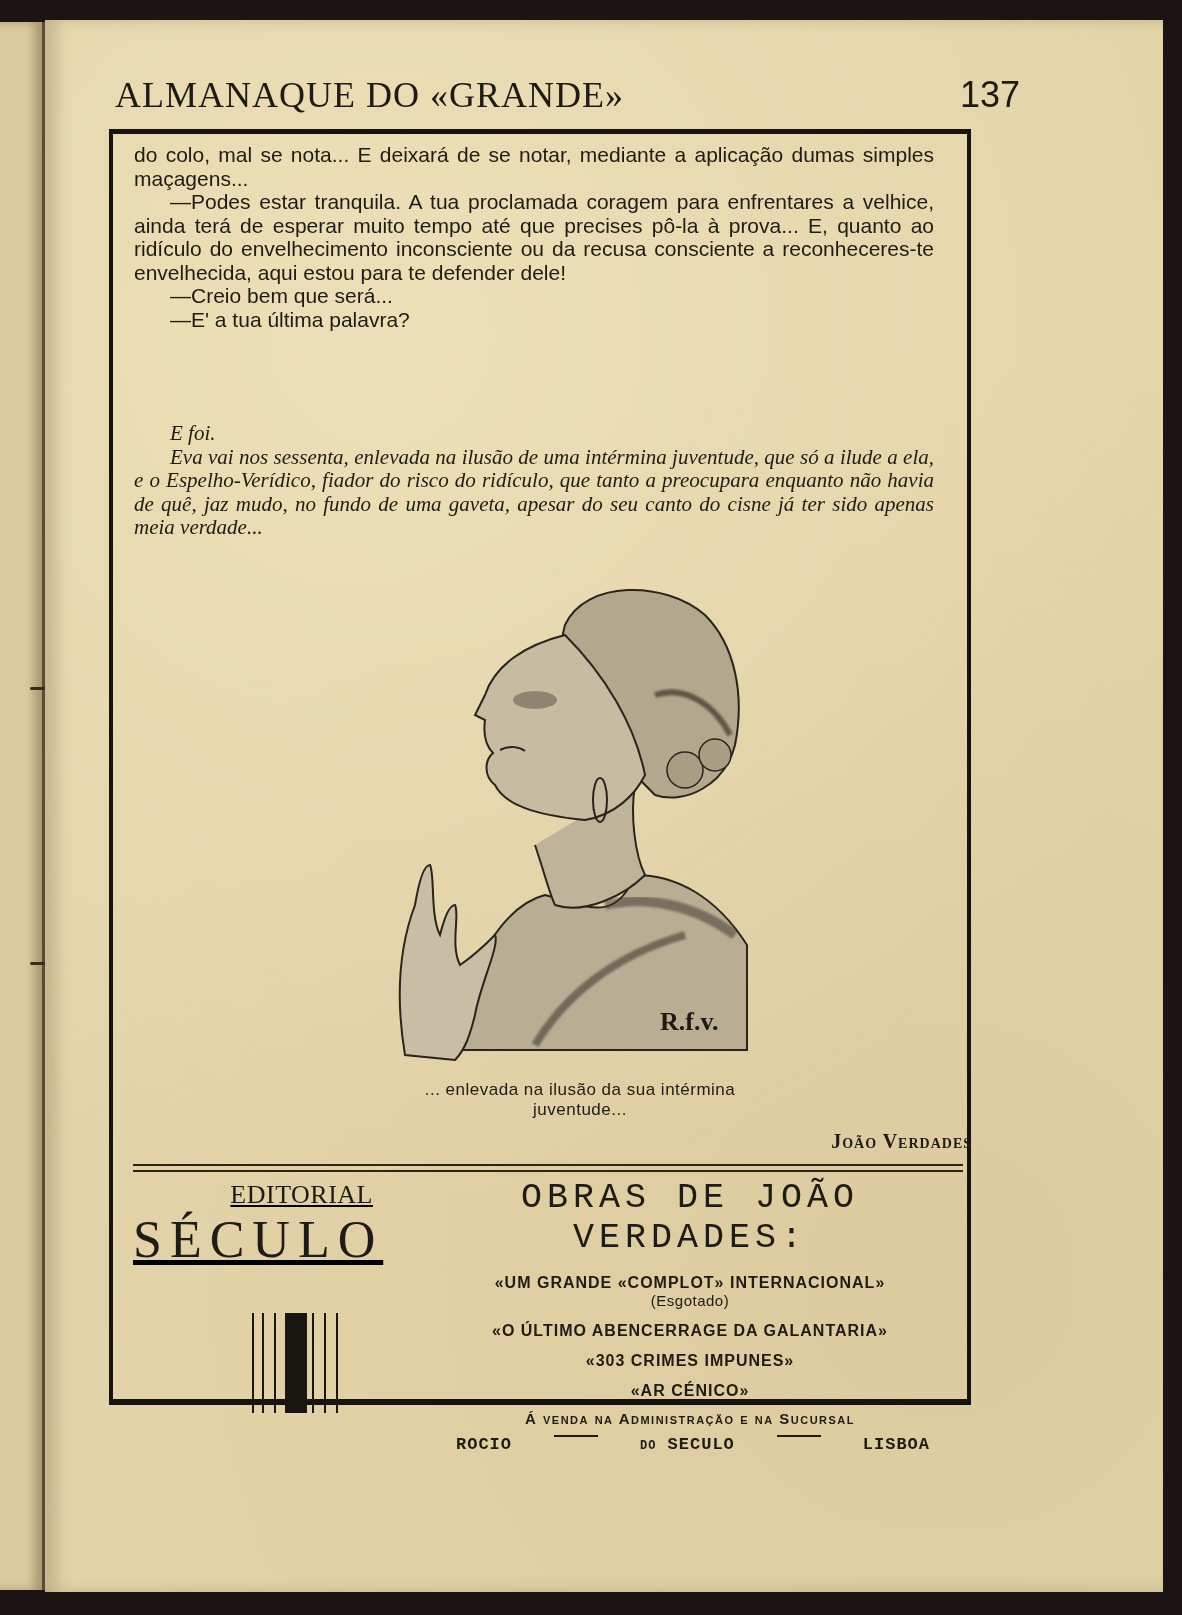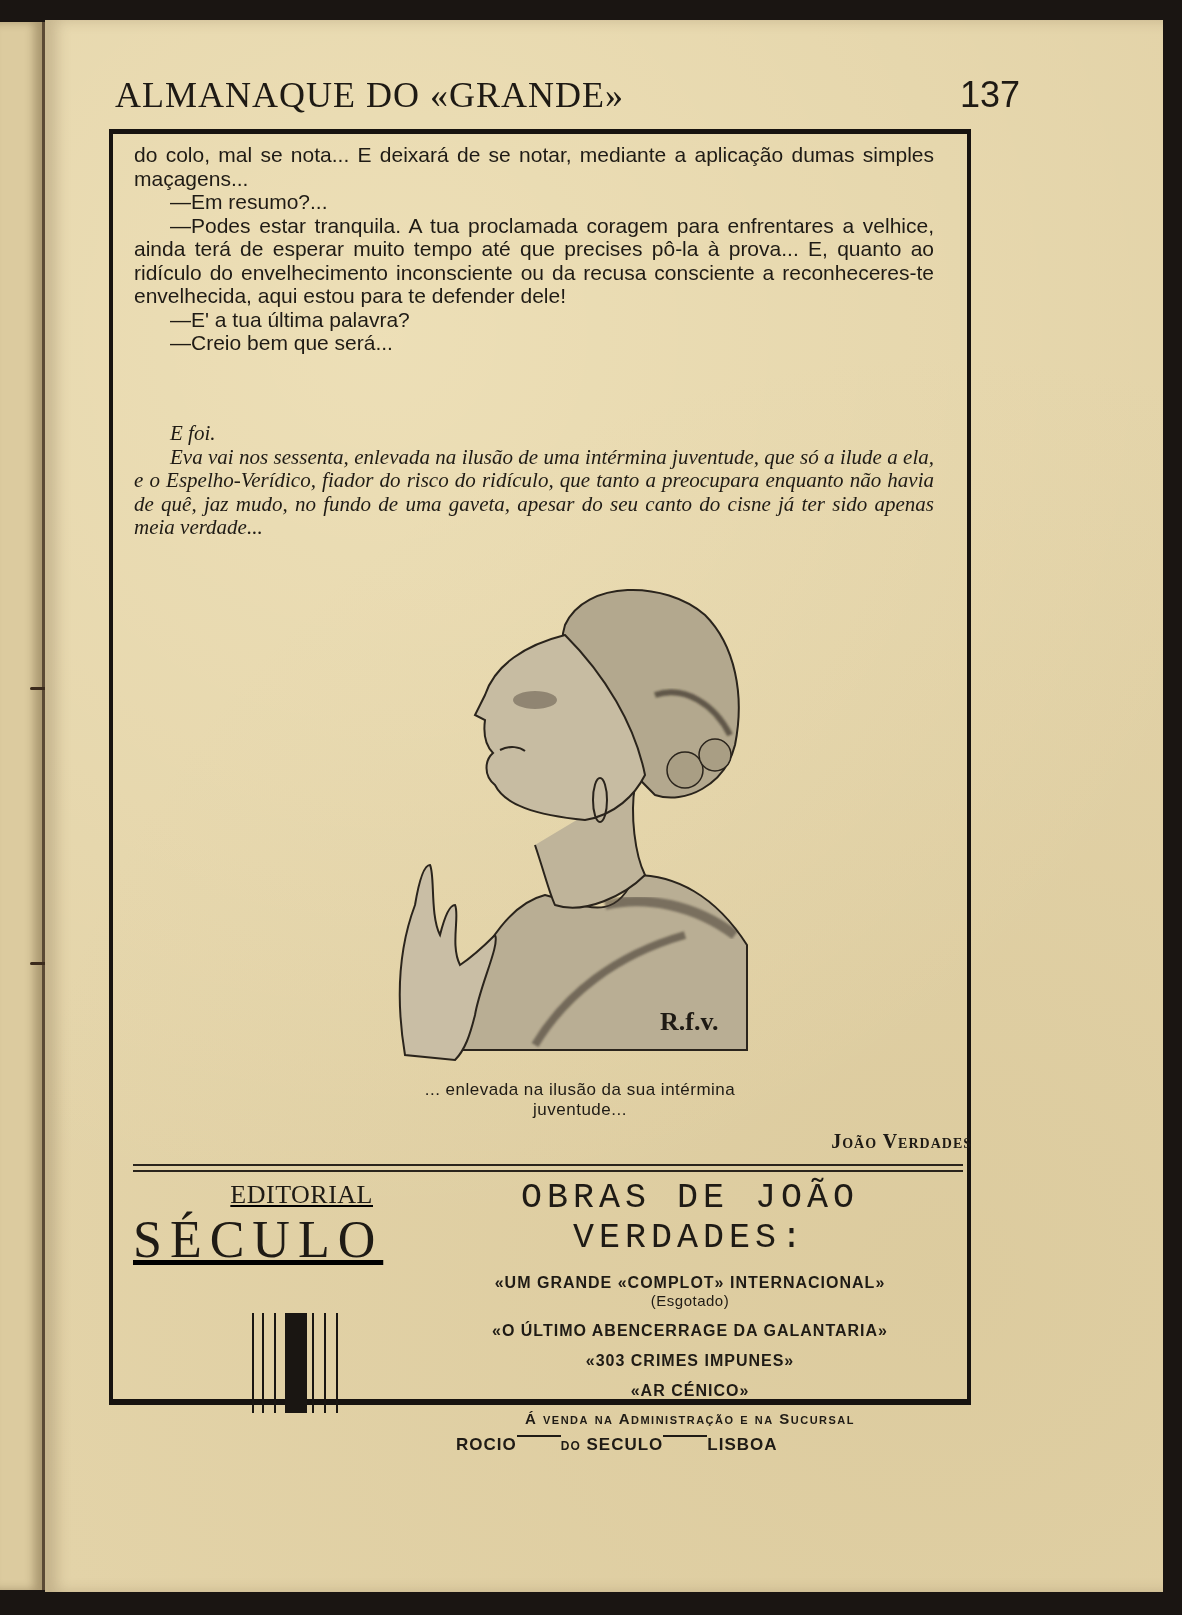--- a/index.html
+++ b/index.html
@@ -99,22 +99,22 @@
     font-family: "Liberation Sans", sans-serif; font-size: 16px; font-weight: bold;
     letter-spacing: 1px; line-height: 18px; margin-bottom: 12px;
   }
   .work-item .note { display: block; font-weight: normal; font-size: 15px; letter-spacing: 0.5px; }
   .work-item .note-inline { font-weight: normal; font-size: 15px; letter-spacing: 0.5px; }
   .sale {
     font-family: "Liberation Sans", sans-serif; font-size: 15px; font-weight: bold;
     font-variant: small-caps; letter-spacing: 1.5px; margin-top: -2px;
   }
   .address {
-    font-family: Liberation Sans, sans-serif; font-size: 17px; font-weight: bold;
-    letter-spacing: 1px; margin-top: 8px; display: flex; 
+    font-family: Liberation Mono, monospace; font-size: 17px; font-weight: bold;
+    letter-spacing: 1px; margin-top: 8px; display: flex; justify-content: space-between;
     padding-left: 56px; padding-right: 50px;
   }
   .address .small { font-variant: small-caps; }
   .address .dash { display: inline-block; width: 44px; height: 1.5px; background: #1f1b15; vertical-align: middle; }
 </style>
 </head>
 <body>
 
 <div class="page-left-sliver"></div>
 <div class="stitch" style="top:687px"></div>
@@ -126,24 +126,23 @@
   <span class="running-title">ALMANAQUE DO «GRANDE»</span>
   <span class="page-number">137</span>
 </div>
 
 <div class="frame-top"></div>
 <div class="frame"></div>
 <div class="frame-bottom"></div>
 
 <div class="body-text">
   <p>do colo, mal se nota... E deixará de se notar, mediante a aplicação dumas simples maçagens...</p>
-  <p class="indent">—Em resumo?...</p>
   <p class="indent">—Podes estar tranquila. A tua proclamada coragem para enfrentares a velhice, ainda terá de esperar muito tempo até que precises pô-la à prova... E, quanto ao ridículo do envelhecimento inconsciente ou da recusa consciente a reconheceres-te envelhecida, aqui estou para te defender dele!</p>
+  <p class="indent">—Creio bem que será...</p>
   <p class="indent">—E' a tua última palavra?</p>
-  <p class="indent">—Creio bem que será...</p>
 </div>
 
 <div class="italic-block">
   <p>E foi.</p>
   <p>Eva vai nos sessenta, enlevada na ilusão de uma intérmina juventude, que só a ilude a ela, e o Espelho-Verídico, fiador do risco do ridículo, que tanto a preocupara enquanto não havia de quê, jaz mudo, no fundo de uma gaveta, apesar do seu canto do cisne já ter sido apenas meia verdade...</p>
 </div>
 
 <div class="illustration">
   <svg width="370" height="490" viewBox="0 0 370 490">
     <defs>

